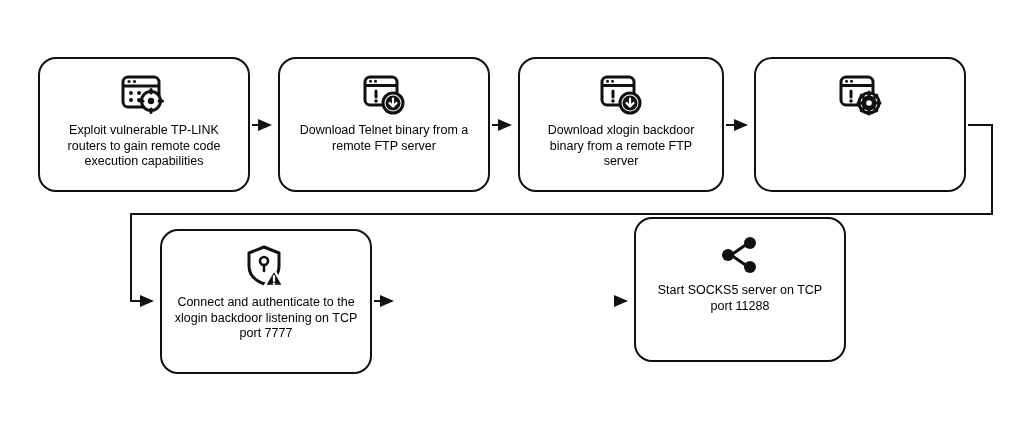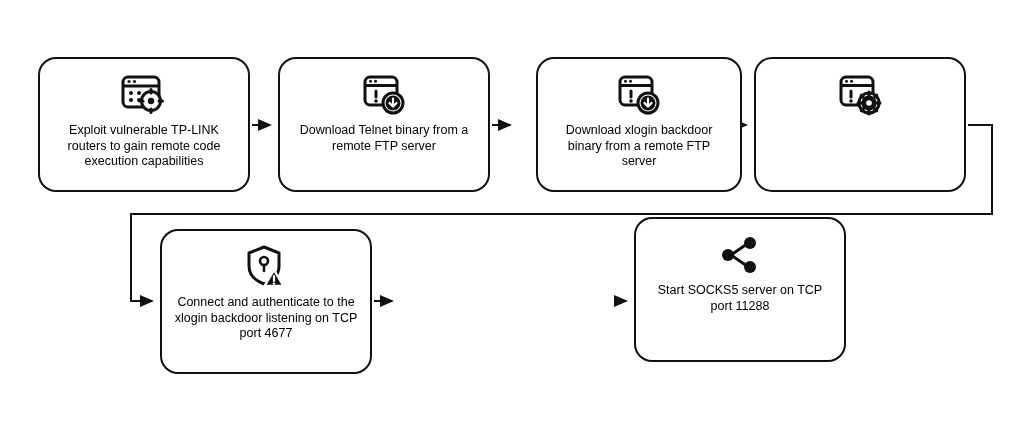--- a/index.html
+++ b/index.html
@@ -50,21 +50,21 @@
   .node .label {
     font-size: 12.5px;
     line-height: 1.25;
     text-align: center;
     color: #000000;
     padding: 0 4px;
   }
   
   #node-0 { left: 38px;  top: 57px;  width: 212px; height: 135px; }
   #node-1 { left: 278px; top: 57px;  width: 212px; height: 135px; }
-  #node-2 { left: 518px; top: 57px;  width: 206px; height: 135px; margin-left: 18px; }
+  #node-2 { left: 518px; top: 57px;  width: 206px; height: 135px; }
   #node-3 { left: 754px; top: 57px;  width: 212px; height: 135px; }
   
   #node-4 { left: 160px; top: 229px; width: 212px; height: 145px; }
   #node-5 { left: 400px; top: 229px; width: 212px; height: 145px; }
   #node-6 { left: 634px; top: 217px; width: 212px; height: 145px; }
 </style>
 </head>
 <body>
 
 <div id="canvas">
@@ -193,21 +193,21 @@
     <div class="icon">
       <svg width="44" height="46" viewBox="0 0 44 46" aria-hidden="true">
         <path d="M20,3 L35,9 L35,22 C35,31 28,37 20,40 C12,37 5,31 5,22 L5,9 Z" fill="none" stroke="#111111" stroke-width="3" stroke-linejoin="round"></path>
         <circle cx="20" cy="17" r="4" fill="none" stroke="#111111" stroke-width="2.6"></circle>
         <line x1="20" y1="21" x2="20" y2="27" stroke="#111111" stroke-width="2.6" stroke-linecap="round"></line>
         <path d="M30,26 L39.5,42 L20.5,42 Z" fill="#111111" stroke="#ffffff" stroke-width="2.4" stroke-linejoin="round"></path>
         <line x1="30" y1="32" x2="30" y2="37" stroke="#ffffff" stroke-width="2.2" stroke-linecap="round"></line>
         <circle cx="30" cy="39.6" r="1.2" fill="#ffffff"></circle>
       </svg>
     </div>
-    <div class="label">Connect and authenticate to the xlogin backdoor listening on TCP port 4677</div>
+    <div class="label">Connect and authenticate to the xlogin backdoor listening on TCP port 7777</div>
   </div>
 
 
   <div class="node" id="node-6">
     <div class="icon">
       <svg width="46" height="44" viewBox="0 0 46 44" aria-hidden="true">
         <g stroke="#111111" stroke-width="3" stroke-linecap="round">
           <line x1="14" y1="22" x2="30" y2="11"></line>
           <line x1="14" y1="22" x2="30" y2="33"></line>
         </g>

